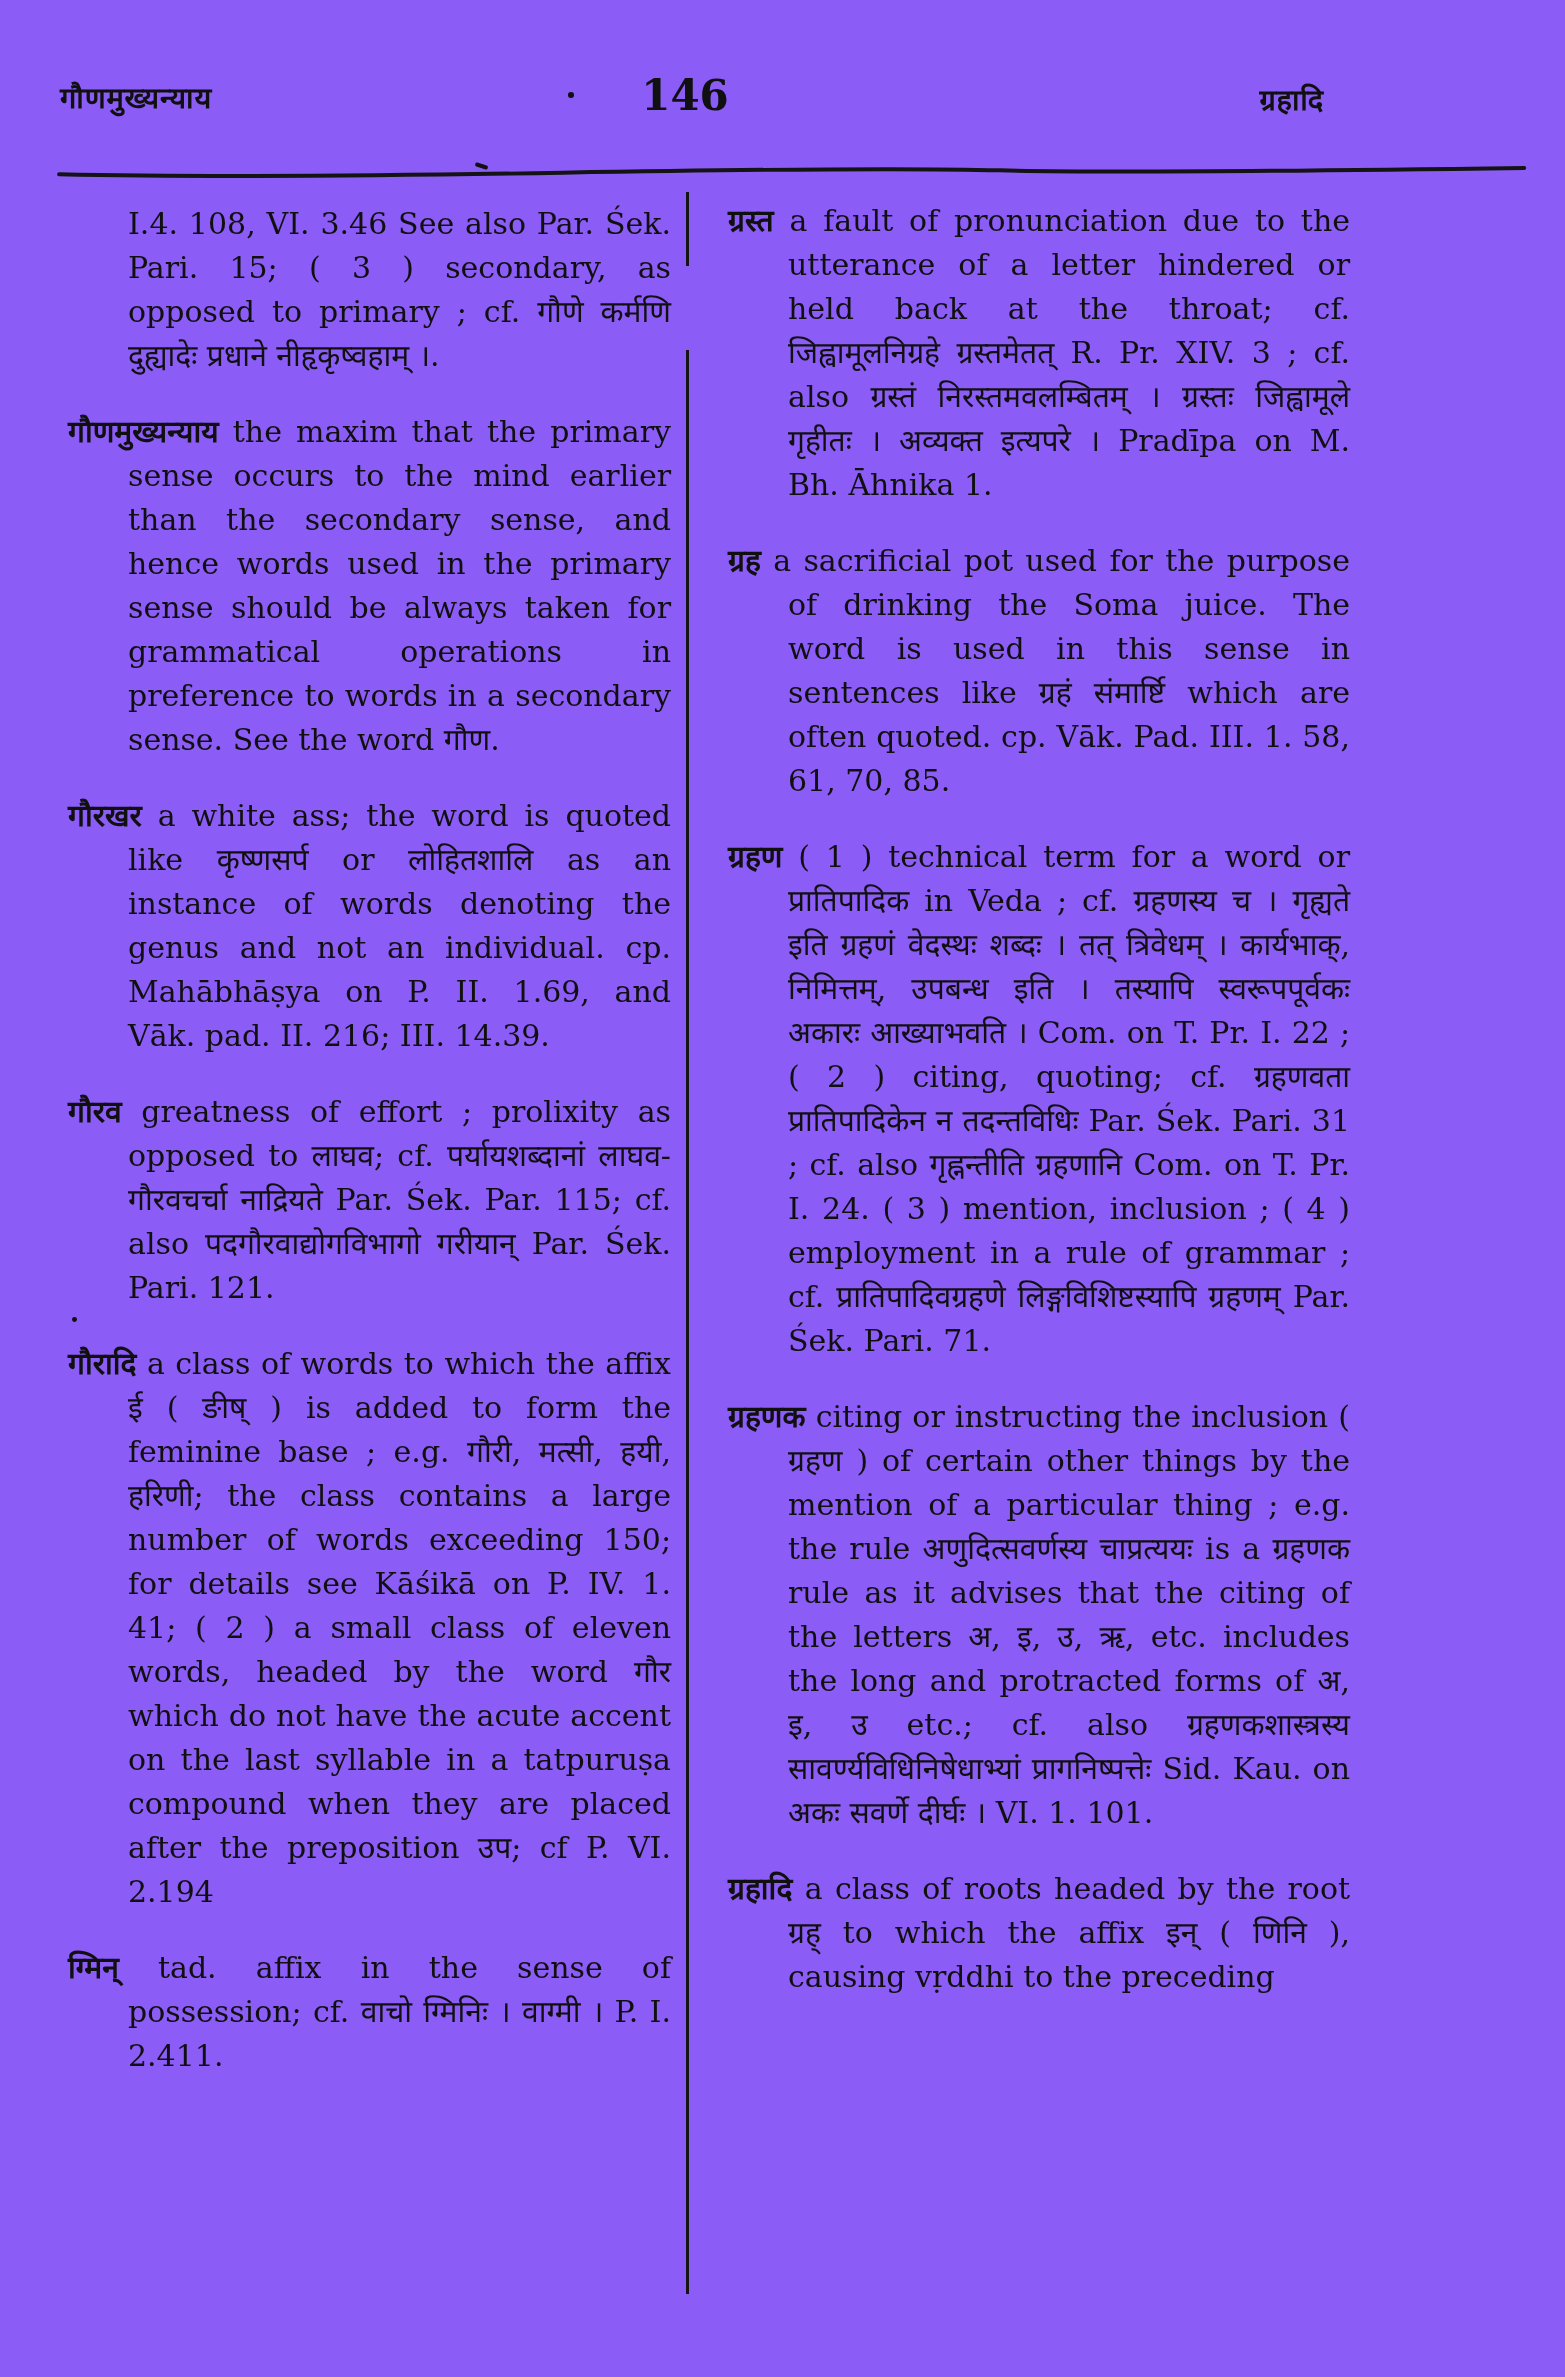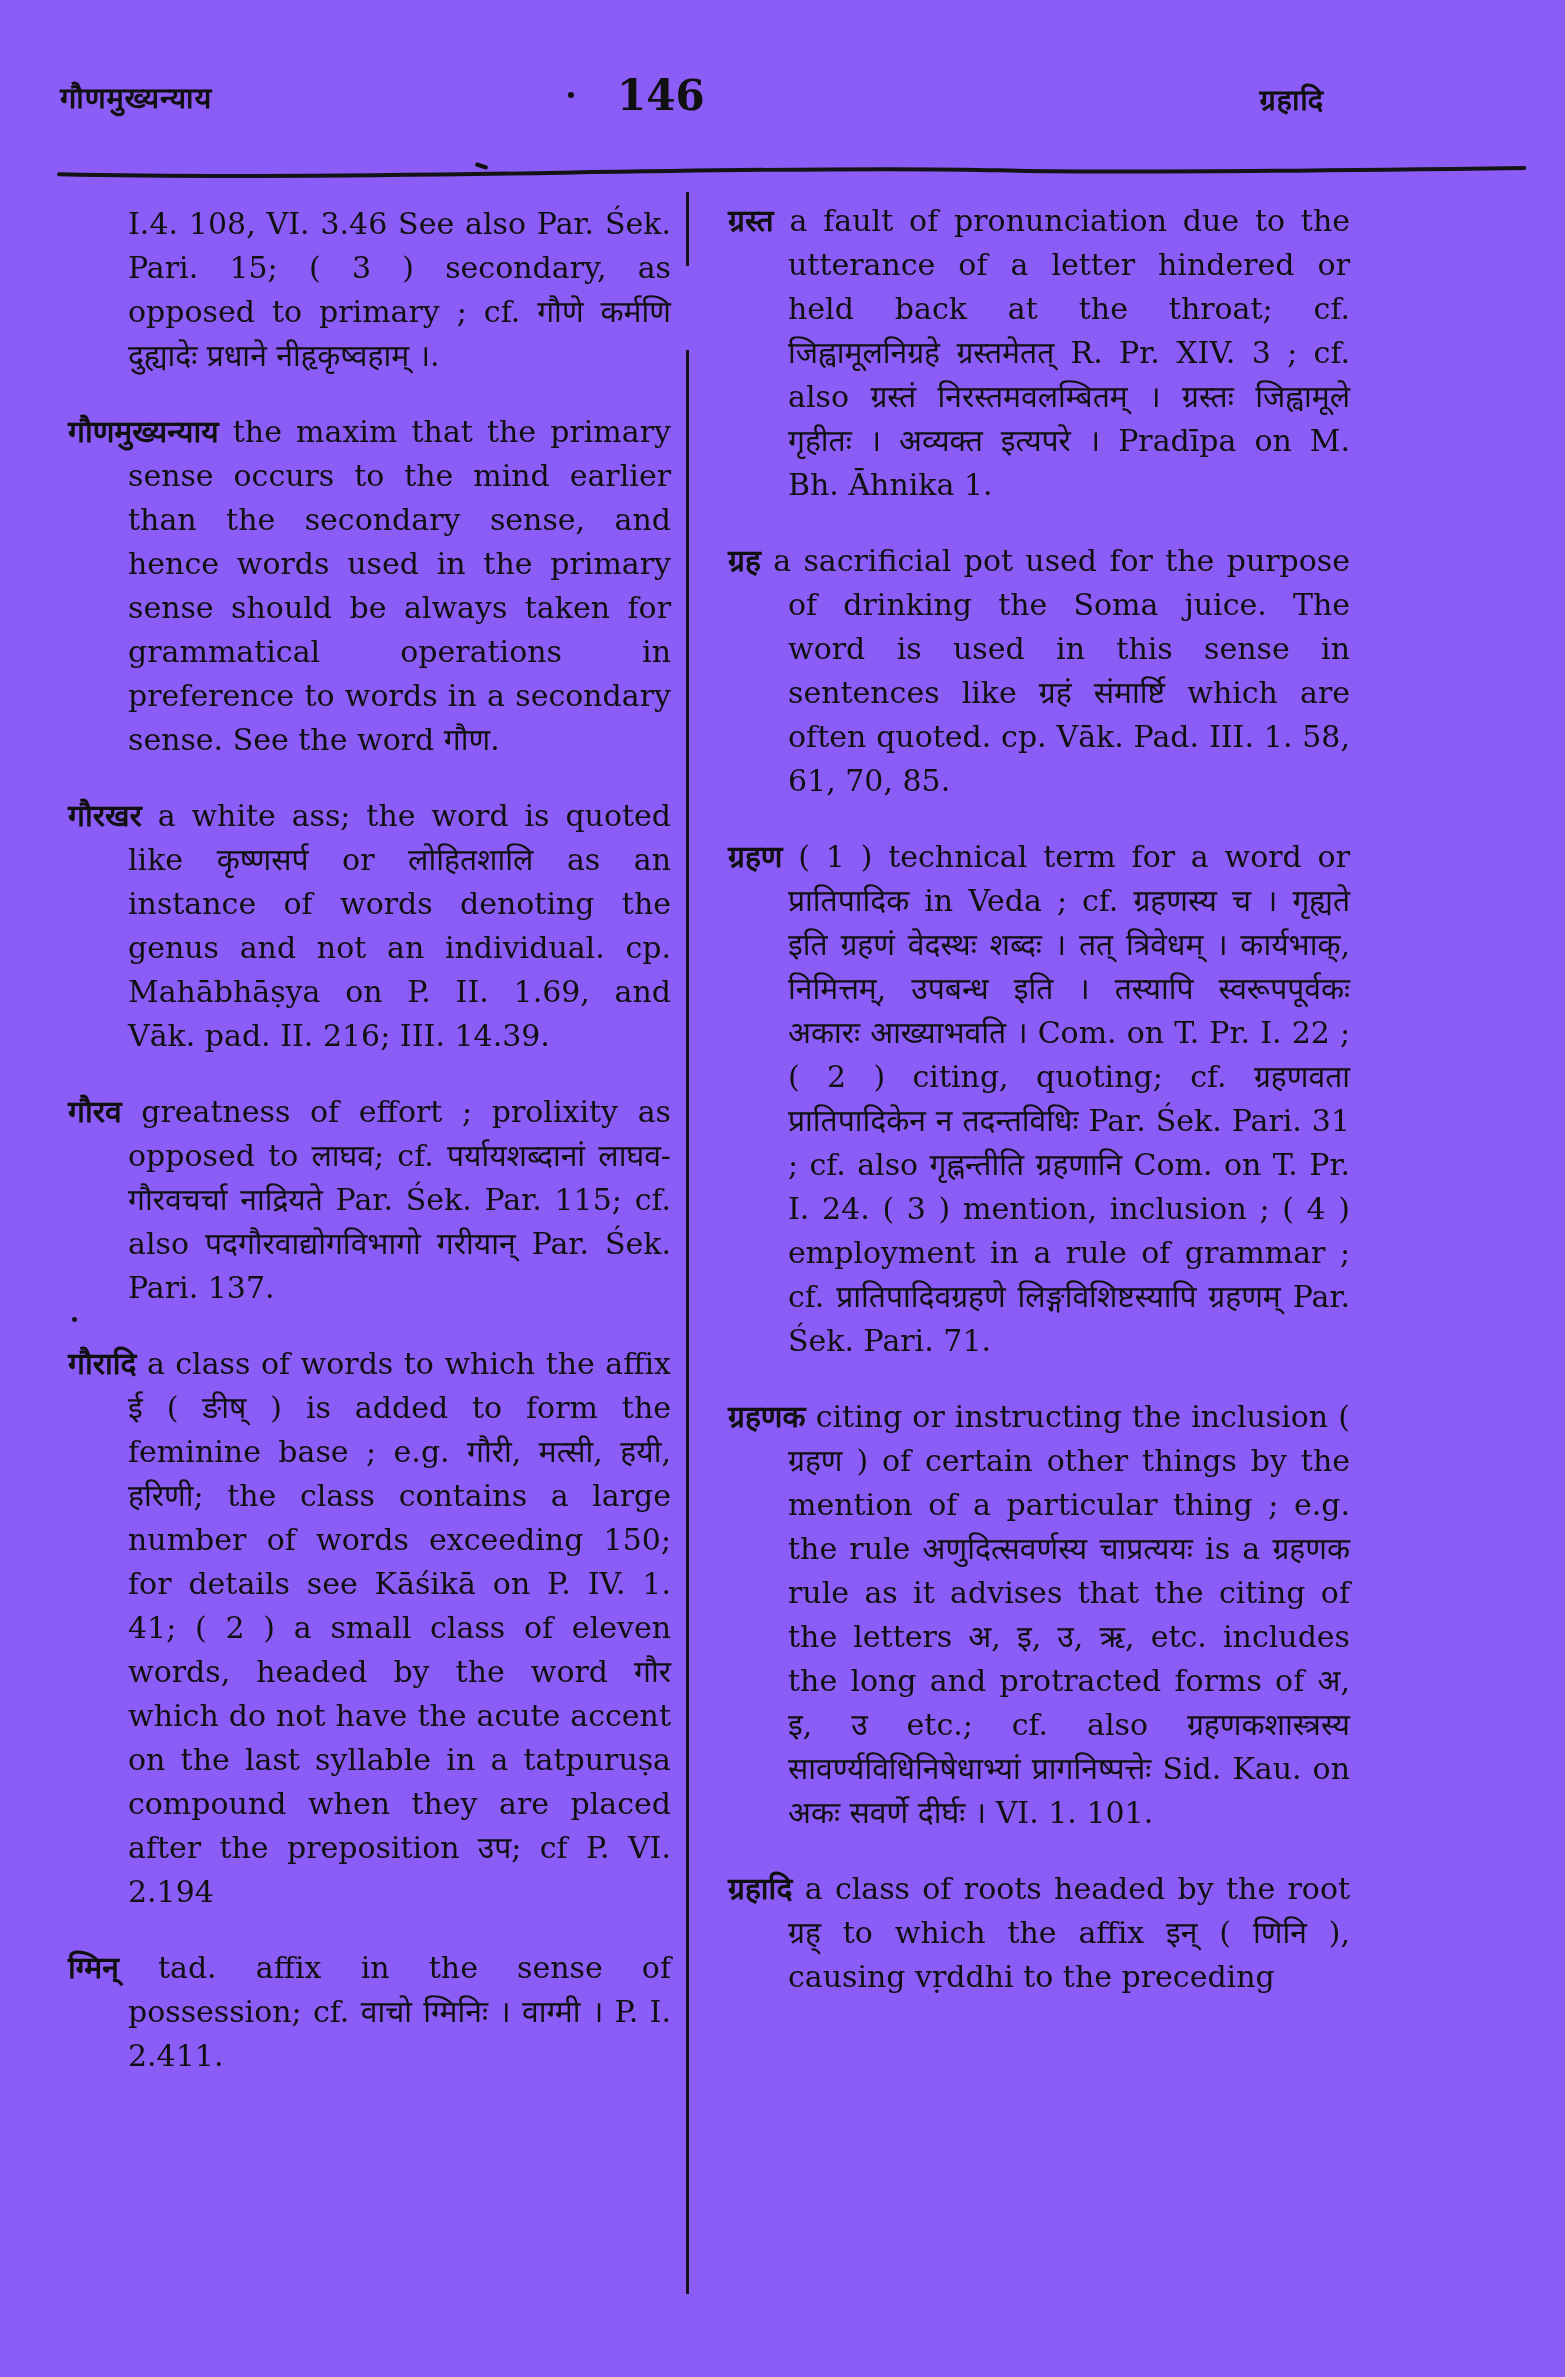--- a/index.html
+++ b/index.html
@@ -11,21 +11,21 @@
     font-family:"DejaVu Serif","Liberation Serif",serif;
     overflow:hidden;
   }
   
   .hdr-left{
     position:absolute;left:60px;top:77px;
     font-size:29px;font-weight:bold;letter-spacing:0.8px;
   }
   .hdr-page{
     position:absolute;left:617px;top:71px;width:136px;
-    text-align:left;font-size:42px;font-weight:bold;
+    text-align:center;font-size:42px;font-weight:bold;
   }
   .hdr-right{
     position:absolute;right:241px;top:79px;
     font-size:29px;font-weight:bold;letter-spacing:0.8px;
   }
   .hdr-rule{position:absolute;left:0;top:160px;}
   
   .divider-seg{
     position:absolute;left:686px;width:3.2px;background:#151515;
   }
@@ -69,21 +69,21 @@
   <div class="divider-seg seg2"></div>
 
   <div class="speck a"></div>
   <div class="speck b"></div>
   <div class="speck c"></div>
 
   <div class="col col-left">
       <p class="entry cont"><span>I.4. 108, VI. 3.46 See also Par. Śek. Pari. 15; ( 3 ) secondary, as opposed to primary ; cf. गौणे कर्मणि दुह्यादेः प्रधाने नीहृकृष्वहाम् ।.</span></p>
       <p class="entry"><span class="hw">गौणमुख्यन्याय</span> <span>the maxim that the primary sense occurs to the mind earlier than the secondary sense, and hence words used in the primary sense should be always taken for grammatical operations in preference to words in a secondary sense.  See the word गौण.</span></p>
       <p class="entry"><span class="hw">गौरखर</span> <span>a white ass; the word is quoted like कृष्णसर्प or लोहितशालि as an instance of words denoting the genus and not an individual. cp. Mahābhāṣya on P. II. 1.69, and Vāk. pad. II. 216; III. 14.39.</span></p>
-      <p class="entry"><span class="hw">गौरव</span> <span>greatness of effort ; prolixity as opposed to लाघव; cf. पर्यायशब्दानां लाघव-गौरवचर्चा नाद्रियते Par. Śek. Par. 115; cf. also पदगौरवाद्योगविभागो गरीयान् Par. Śek. Pari. 137.</span></p>
+      <p class="entry"><span class="hw">गौरव</span> <span>greatness of effort ; prolixity as opposed to लाघव; cf. पर्यायशब्दानां लाघव-गौरवचर्चा नाद्रियते Par. Śek. Par. 115; cf. also पदगौरवाद्योगविभागो गरीयान् Par. Śek. Pari. 121.</span></p>
       <p class="entry"><span class="hw">गौरादि</span> <span>a class of words to which the affix ई ( ङीष् ) is added to form the feminine base ; e.g. गौरी, मत्सी, हयी, हरिणी; the class contains a large number of words exceeding 150; for details see Kāśikā on P. IV. 1. 41; ( 2 ) a small class of eleven words, headed by the word गौर which do not have the acute accent on the last syllable in a tatpuruṣa compound when they are placed after the preposition उप; cf P. VI. 2.194</span></p>
       <p class="entry"><span class="hw">ग्मिन्</span> <span>tad. affix in the sense of possession; cf. वाचो ग्मिनिः । वाग्मी ।  P. I. 2.411.</span></p>
     </div>
   <div class="col col-right">
       <p class="entry"><span class="hw">ग्रस्त</span> <span>a fault of pronunciation due to the utterance of a letter hindered or held back at the throat; cf. जिह्वामूलनिग्रहे ग्रस्तमेतत् R. Pr. XIV. 3 ; cf. also ग्रस्तं निरस्तमवलम्बितम् । ग्रस्तः जिह्वामूले गृहीतः । अव्यक्त इत्यपरे ।  Pradīpa on M. Bh. Āhnika 1.</span></p>
       <p class="entry"><span class="hw">ग्रह</span> <span>a sacrificial pot used for the purpose of drinking the Soma juice. The word is used in this sense in sentences like ग्रहं संमार्ष्टि which are often quoted. cp. Vāk. Pad. III. 1. 58, 61, 70, 85.</span></p>
       <p class="entry"><span class="hw">ग्रहण</span> <span>( 1 ) technical term for a word or प्रातिपादिक in Veda ; cf. ग्रहणस्य च । गृह्यते इति ग्रहणं वेदस्थः शब्दः । तत् त्रिवेधम् । कार्यभाक्, निमित्तम्, उपबन्ध इति । तस्यापि स्वरूपपूर्वकः अकारः आख्याभवति । Com. on T. Pr. I. 22 ; ( 2 ) citing, quoting; cf. ग्रहणवता प्रातिपादिकेन न तदन्तविधिः Par. Śek. Pari. 31 ; cf. also गृह्नन्तीति ग्रहणानि Com. on T. Pr. I. 24. ( 3 ) mention, inclusion ; ( 4 ) employment in a rule of grammar ; cf. प्रातिपादिवग्रहणे लिङ्गविशिष्टस्यापि ग्रहणम् Par. Śek. Pari. 71.</span></p>
       <p class="entry"><span class="hw">ग्रहणक</span> <span>citing or instructing the inclusion ( ग्रहण ) of certain other things by the mention of a particular thing ; e.g. the rule अणुदित्सवर्णस्य चाप्रत्ययः is a ग्रहणक rule as it advises that the citing of the letters अ, इ, उ, ऋ, etc. includes the long and protracted forms of अ, इ, उ etc.; cf. also ग्रहणकशास्त्रस्य सावर्ण्यविधिनिषेधाभ्यां प्रागनिष्पत्तेः Sid. Kau. on अकः सवर्णे दीर्घः ।  VI. 1. 101.</span></p>
       <p class="entry"><span class="hw">ग्रहादि</span> <span>a class of roots headed by the root ग्रह् to which the affix इन् ( णिनि ), causing vṛddhi to the preceding</span></p>
     </div>

